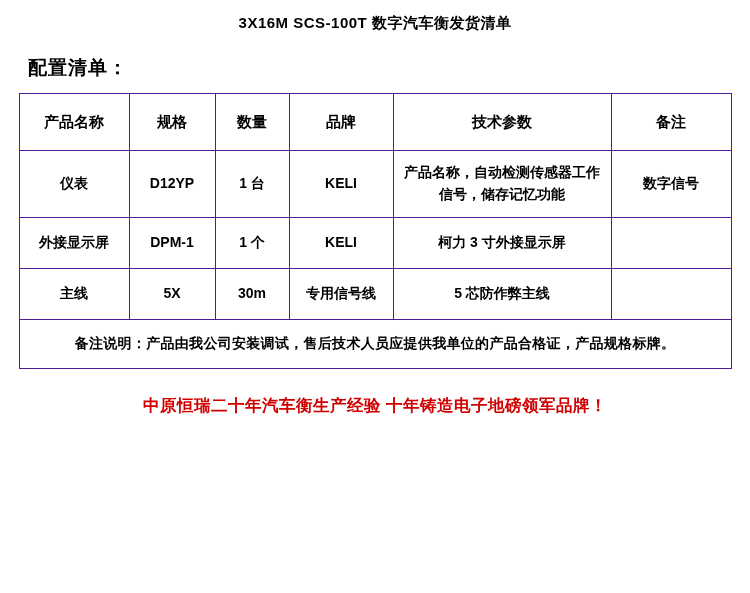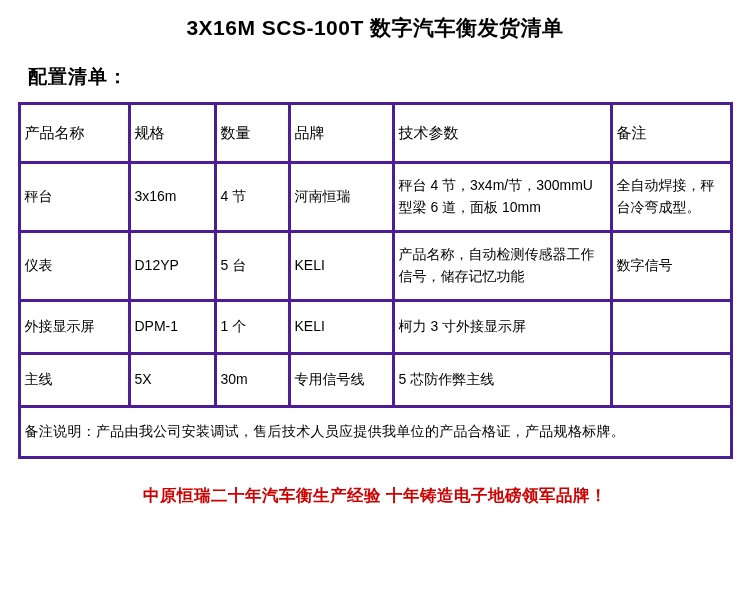--- a/index.html
+++ b/index.html
@@ -15,44 +15,44 @@
     overflow: hidden;
   }
   .page {
     position: relative;
     width: 750px;
     height: 593px;
     box-sizing: border-box;
   }
   .doc-title {
     text-align: center;
-    font-size: 21px;
+    font-size: 15px;
     font-weight: bold;
     letter-spacing: 0.5px;
     margin-top: 14px;
     margin-bottom: 0;
   }
   .subtitle {
     font-size: 19px;
     font-weight: bold;
     margin: 22px 0 12px 28px;
     letter-spacing: 1px;
   }
   table.spec {
     border-collapse: collapse;
     width: 712px;
     margin: 0 auto;
     table-layout: fixed;
   }
   table.spec td, table.spec th {
-    border: 3px solid #4c1d95;
-    text-align: left;
+    border: 1px solid #4c1d95;
+    text-align: center;
     vertical-align: middle;
     font-size: 14px;
-    font-weight: normal;
+    font-weight: bold;
     padding: 6px 4px;
     line-height: 1.55;
   }
   table.spec thead td {
     height: 44px;
     font-size: 15px;
   }
   .col-name  { width: 110px; }
   .col-spec  { width: 86px; }
   .col-qty   { width: 74px; }
@@ -105,34 +105,26 @@
         <td>产品名称</td>
         <td>规格</td>
         <td>数量</td>
         <td>品牌</td>
         <td>技术参数</td>
         <td>备注</td>
       </tr>
     </thead>
     <tbody>
 
-      <tr class="row-tall">
-        <td>秤台</td>
-        <td>3x16m</td>
-        <td>4 节</td>
-        <td>河南恒瑞</td>
-        <td class="tech-cell">秤台 4 节，3x4m/节，300mmU 型梁 6 道，面板 10mm</td>
-        <td class="note-cell">全自动焊接，秤台冷弯成型。</td>
-      </tr>
 
 
       <tr class="row-tall">
         <td>仪表</td>
         <td>D12YP</td>
-        <td>5 台</td>
+        <td>1 台</td>
         <td>KELI</td>
         <td class="tech-cell">产品名称，自动检测传感器工作信号，储存记忆功能</td>
         <td class="note-cell">数字信号</td>
       </tr>
 
 
       <tr class="row-short">
         <td>外接显示屏</td>
         <td>DPM-1</td>
         <td>1 个</td>

